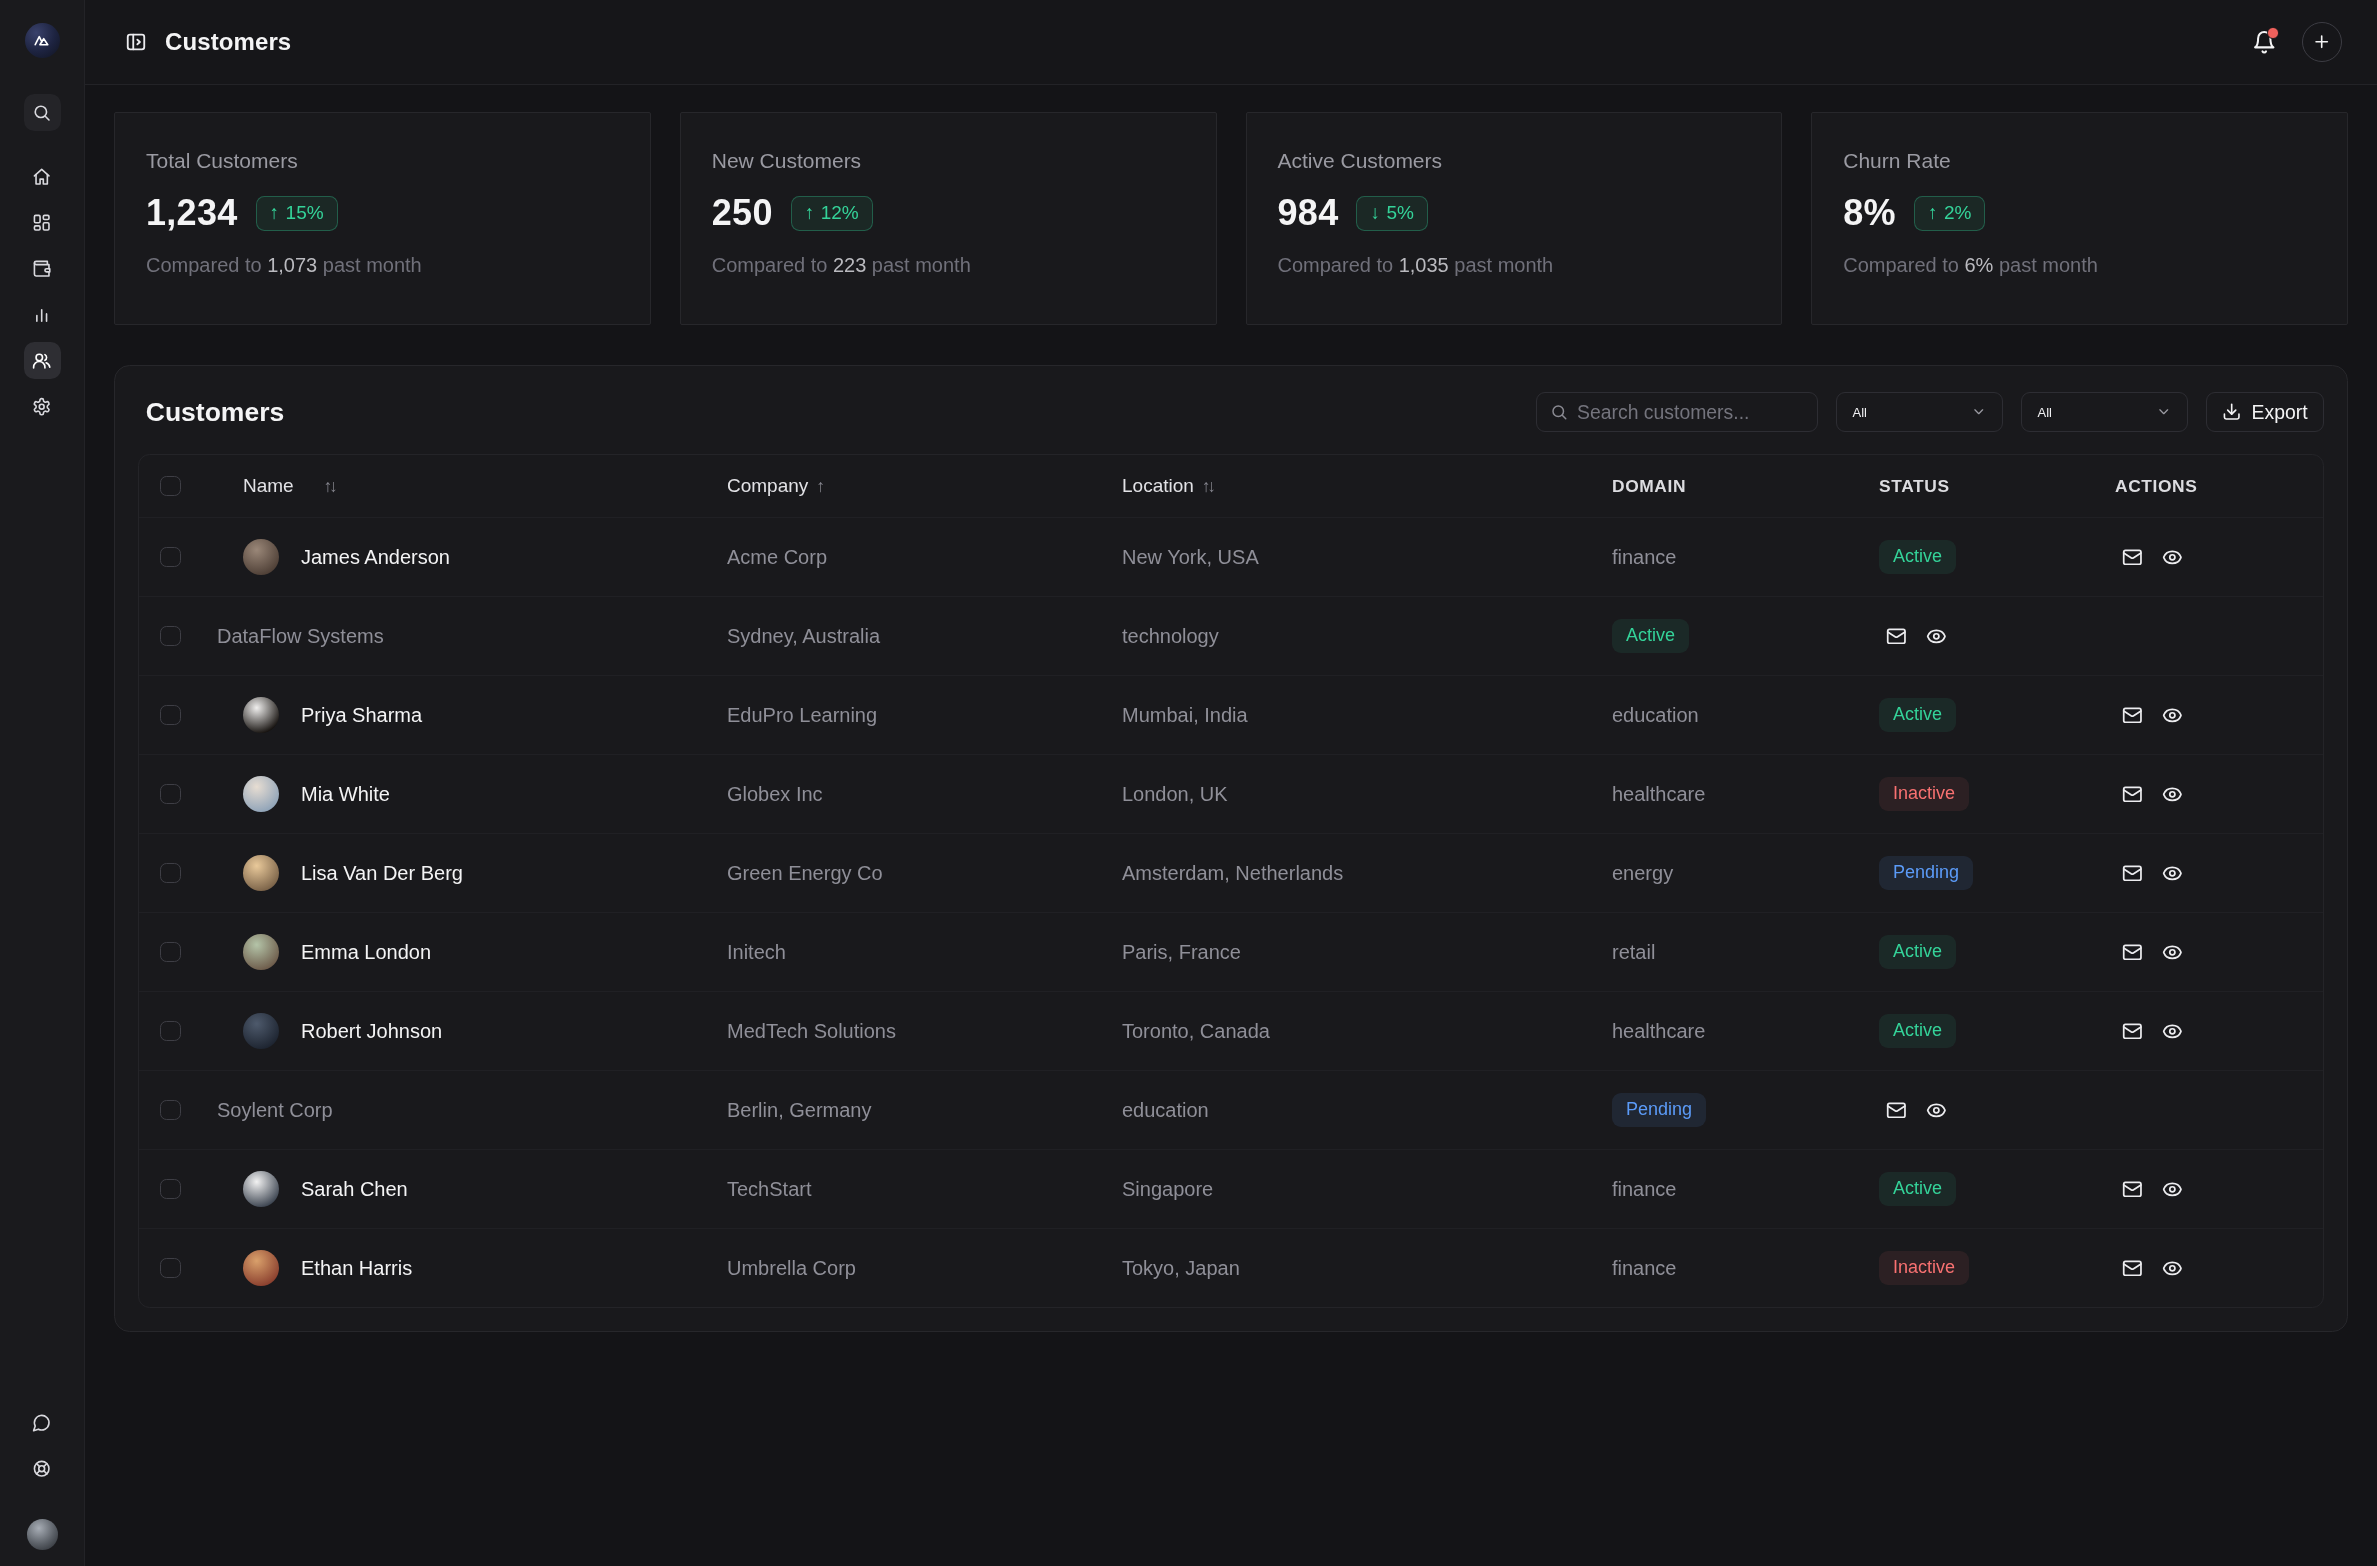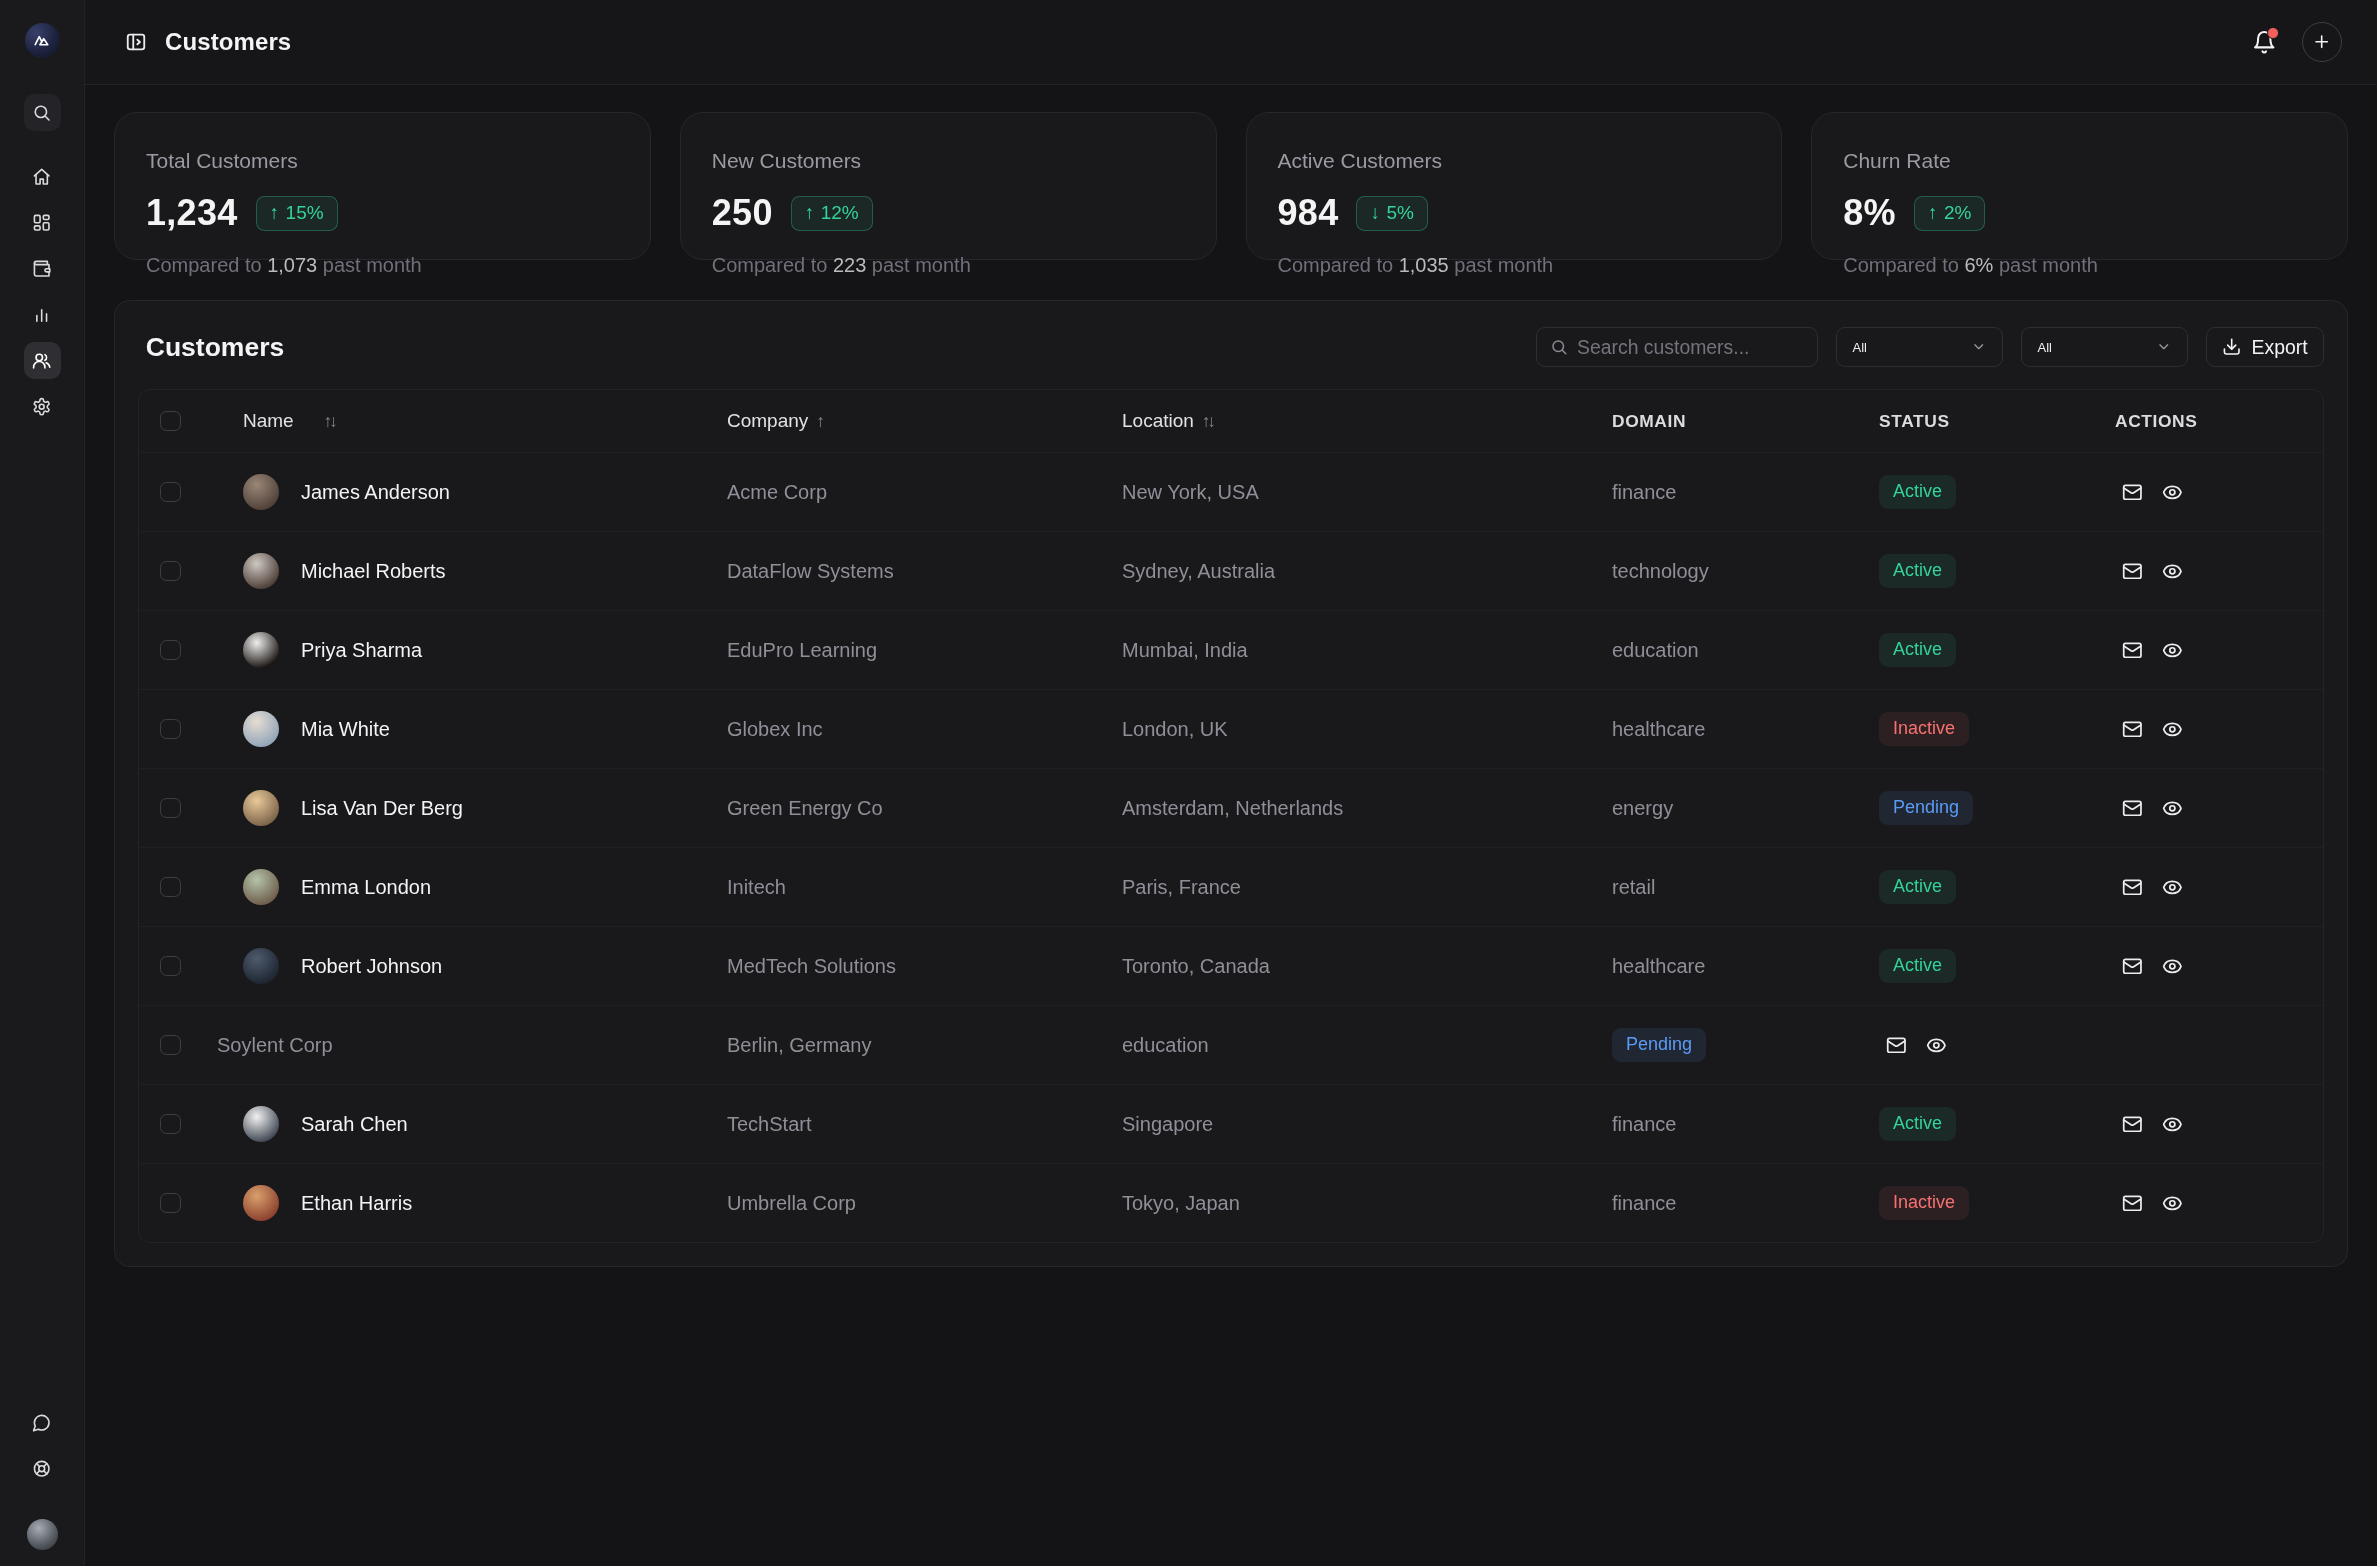--- a/index.html
+++ b/index.html
@@ -73,22 +73,22 @@
     border: 1.3px solid #3c3c43; color: #f4f4f5;
     display: flex; align-items: center; justify-content: center; cursor: pointer;
   }
   .plus-btn svg { width: 19.4px; height: 19.4px; }
 
   
   .main { position: absolute; left: 85px; top: 86px; right: 0; bottom: 0; padding: 26px 29px 0; }
 
   .stats { display: flex; gap: 29px; }
   .stat-card {
-    flex: 1; height: 148px; background: #19191c;
-    border: 0.6px solid var(--border-card); border-radius: 23px; padding: 36px 31px 0;
+    flex: 1; height: 213px; background: #19191c;
+    border: 0.6px solid var(--border-card); border-radius: 2px; padding: 36px 31px 0;
   }
   .stat-label { font-size: 21px; color: #9a9aa2; }
   .stat-value-row { margin-top: 19.4px; display: flex; align-items: center; gap: 18px; }
   .stat-value { font-size: 36px; font-weight: 700; letter-spacing: 0.3px; }
   .stat-badge {
     display: inline-flex; align-items: center; gap: 6.5px;
     padding: 5.8px 13px; border-radius: 8.4px; font-size: 19px;
     color: var(--green); background: rgba(52,211,153,.08);
     border: 1.3px solid rgba(52,211,153,.32);
   }
@@ -459,24 +459,20 @@
           </svg>
         </span>
       </button>
     </div>
   </div>
 
   <div class="trow">
     <div class="cell cb-cell">
       <span class="checkbox"></span>
     </div>
-    <div class="cell name-cell">
-      <span class="avatar" style="background: radial-gradient(circle at 38% 30%, rgb(207, 200, 194) 0%, rgb(74, 60, 53) 78%);"></span>
-      <span class="name">Michael Roberts</span>
-    </div>
     <div class="cell muted">DataFlow Systems</div>
     <div class="cell muted">Sydney, Australia</div>
     <div class="cell muted">technology</div>
     <div class="cell">
       <span class="badge badge-active">Active</span>
     </div>
     <div class="cell actions">
       <button class="icon-btn">
         <span>
           <svg viewBox="0 0 24 24" fill="none" stroke="currentColor" stroke-width="2" stroke-linecap="round" stroke-linejoin="round">

